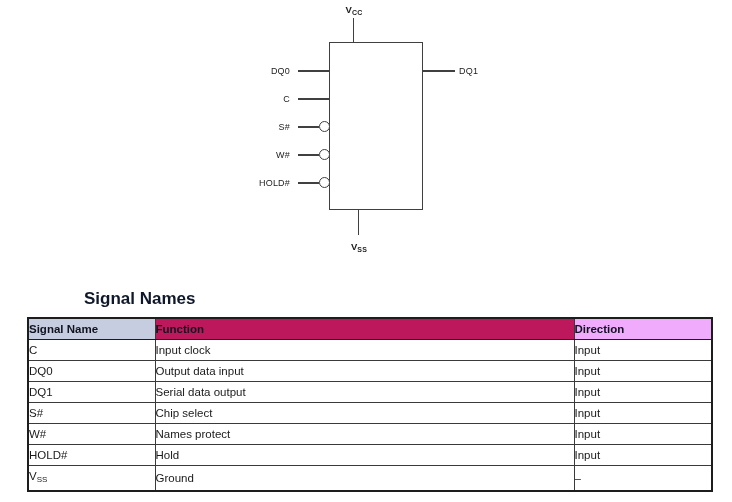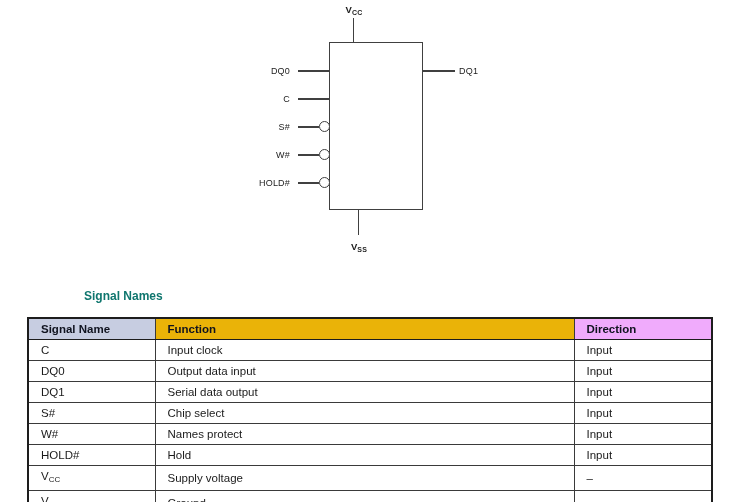--- a/index.html
+++ b/index.html
@@ -33,32 +33,32 @@
   .pin-label-left  { left:218px; width:72px; text-align:right; }
   .pin-label-right { left:459px; width:60px; text-align:left; }
   .pin-line { position:absolute; height:1.5px; background:#404040; }
   .pin-bubble {
     position:absolute; width:9px; height:9px; box-sizing:content-box;
     border:1.5px solid #404040; border-radius:50%; background:#ffffff;
   }
   
   .table-title {
     position:absolute; left:84px; top:289px;
-    font-size:12px; font-weight:bold; color:#0f766e;
+    font-size:17px; font-weight:bold; color:#0f172a;
   }
   table.signal-table {
     position:absolute; left:27px; top:317px; width:684px;
     border-collapse:collapse; table-layout:fixed;
     font-size:11.5px; color:#1a1a1a;
     border:2px solid #1d1d1d;
   }
   .signal-table th, .signal-table td {
     border:1px solid #3a3a3a;
     height:20px; line-height:20px;
-    padding:0 2px 0 12px;
+    padding:0 2px 0 0;
     text-align:left; vertical-align:middle;
     overflow:hidden; white-space:nowrap;
   }
   .signal-table thead th {
     font-weight:bold; color:#10131f;
     border-bottom:1.5px solid #1d1d1d;
   }
   .signal-table td sub { font-size:8px; vertical-align:-2px; }
 </style>
 </head>
@@ -98,21 +98,21 @@
 
 <table class="signal-table">
   <colgroup>
     <col style="width:127px">
     <col style="width:419px">
     <col style="width:138px">
   </colgroup>
   <thead>
     <tr>
       <th style="background: rgb(199, 205, 225);">Signal Name</th>
-      <th style="background: #eab308;">Function</th>
+      <th style="background: #be185d;">Function</th>
       <th style="background: #f0abfc;">Direction</th>
     </tr>
   </thead>
   <tbody id="signal-table-body">
       <tr>
         <td><span>C</span></td>
         <td>Input clock</td>
         <td>Input</td>
       </tr>
       <tr>
@@ -134,23 +134,18 @@
         <td><span>W#</span></td>
         <td>Names protect</td>
         <td>Input</td>
       </tr>
       <tr>
         <td><span>HOLD#</span></td>
         <td>Hold</td>
         <td>Input</td>
       </tr>
       <tr>
-        <td><span>V</span><sub>CC</sub></td>
-        <td>Supply voltage</td>
-        <td>–</td>
-      </tr>
-      <tr>
         <td><span>V</span><sub>SS</sub></td>
         <td>Ground</td>
         <td>–</td>
       </tr>
     </tbody>
 </table>
 
 </body></html>

